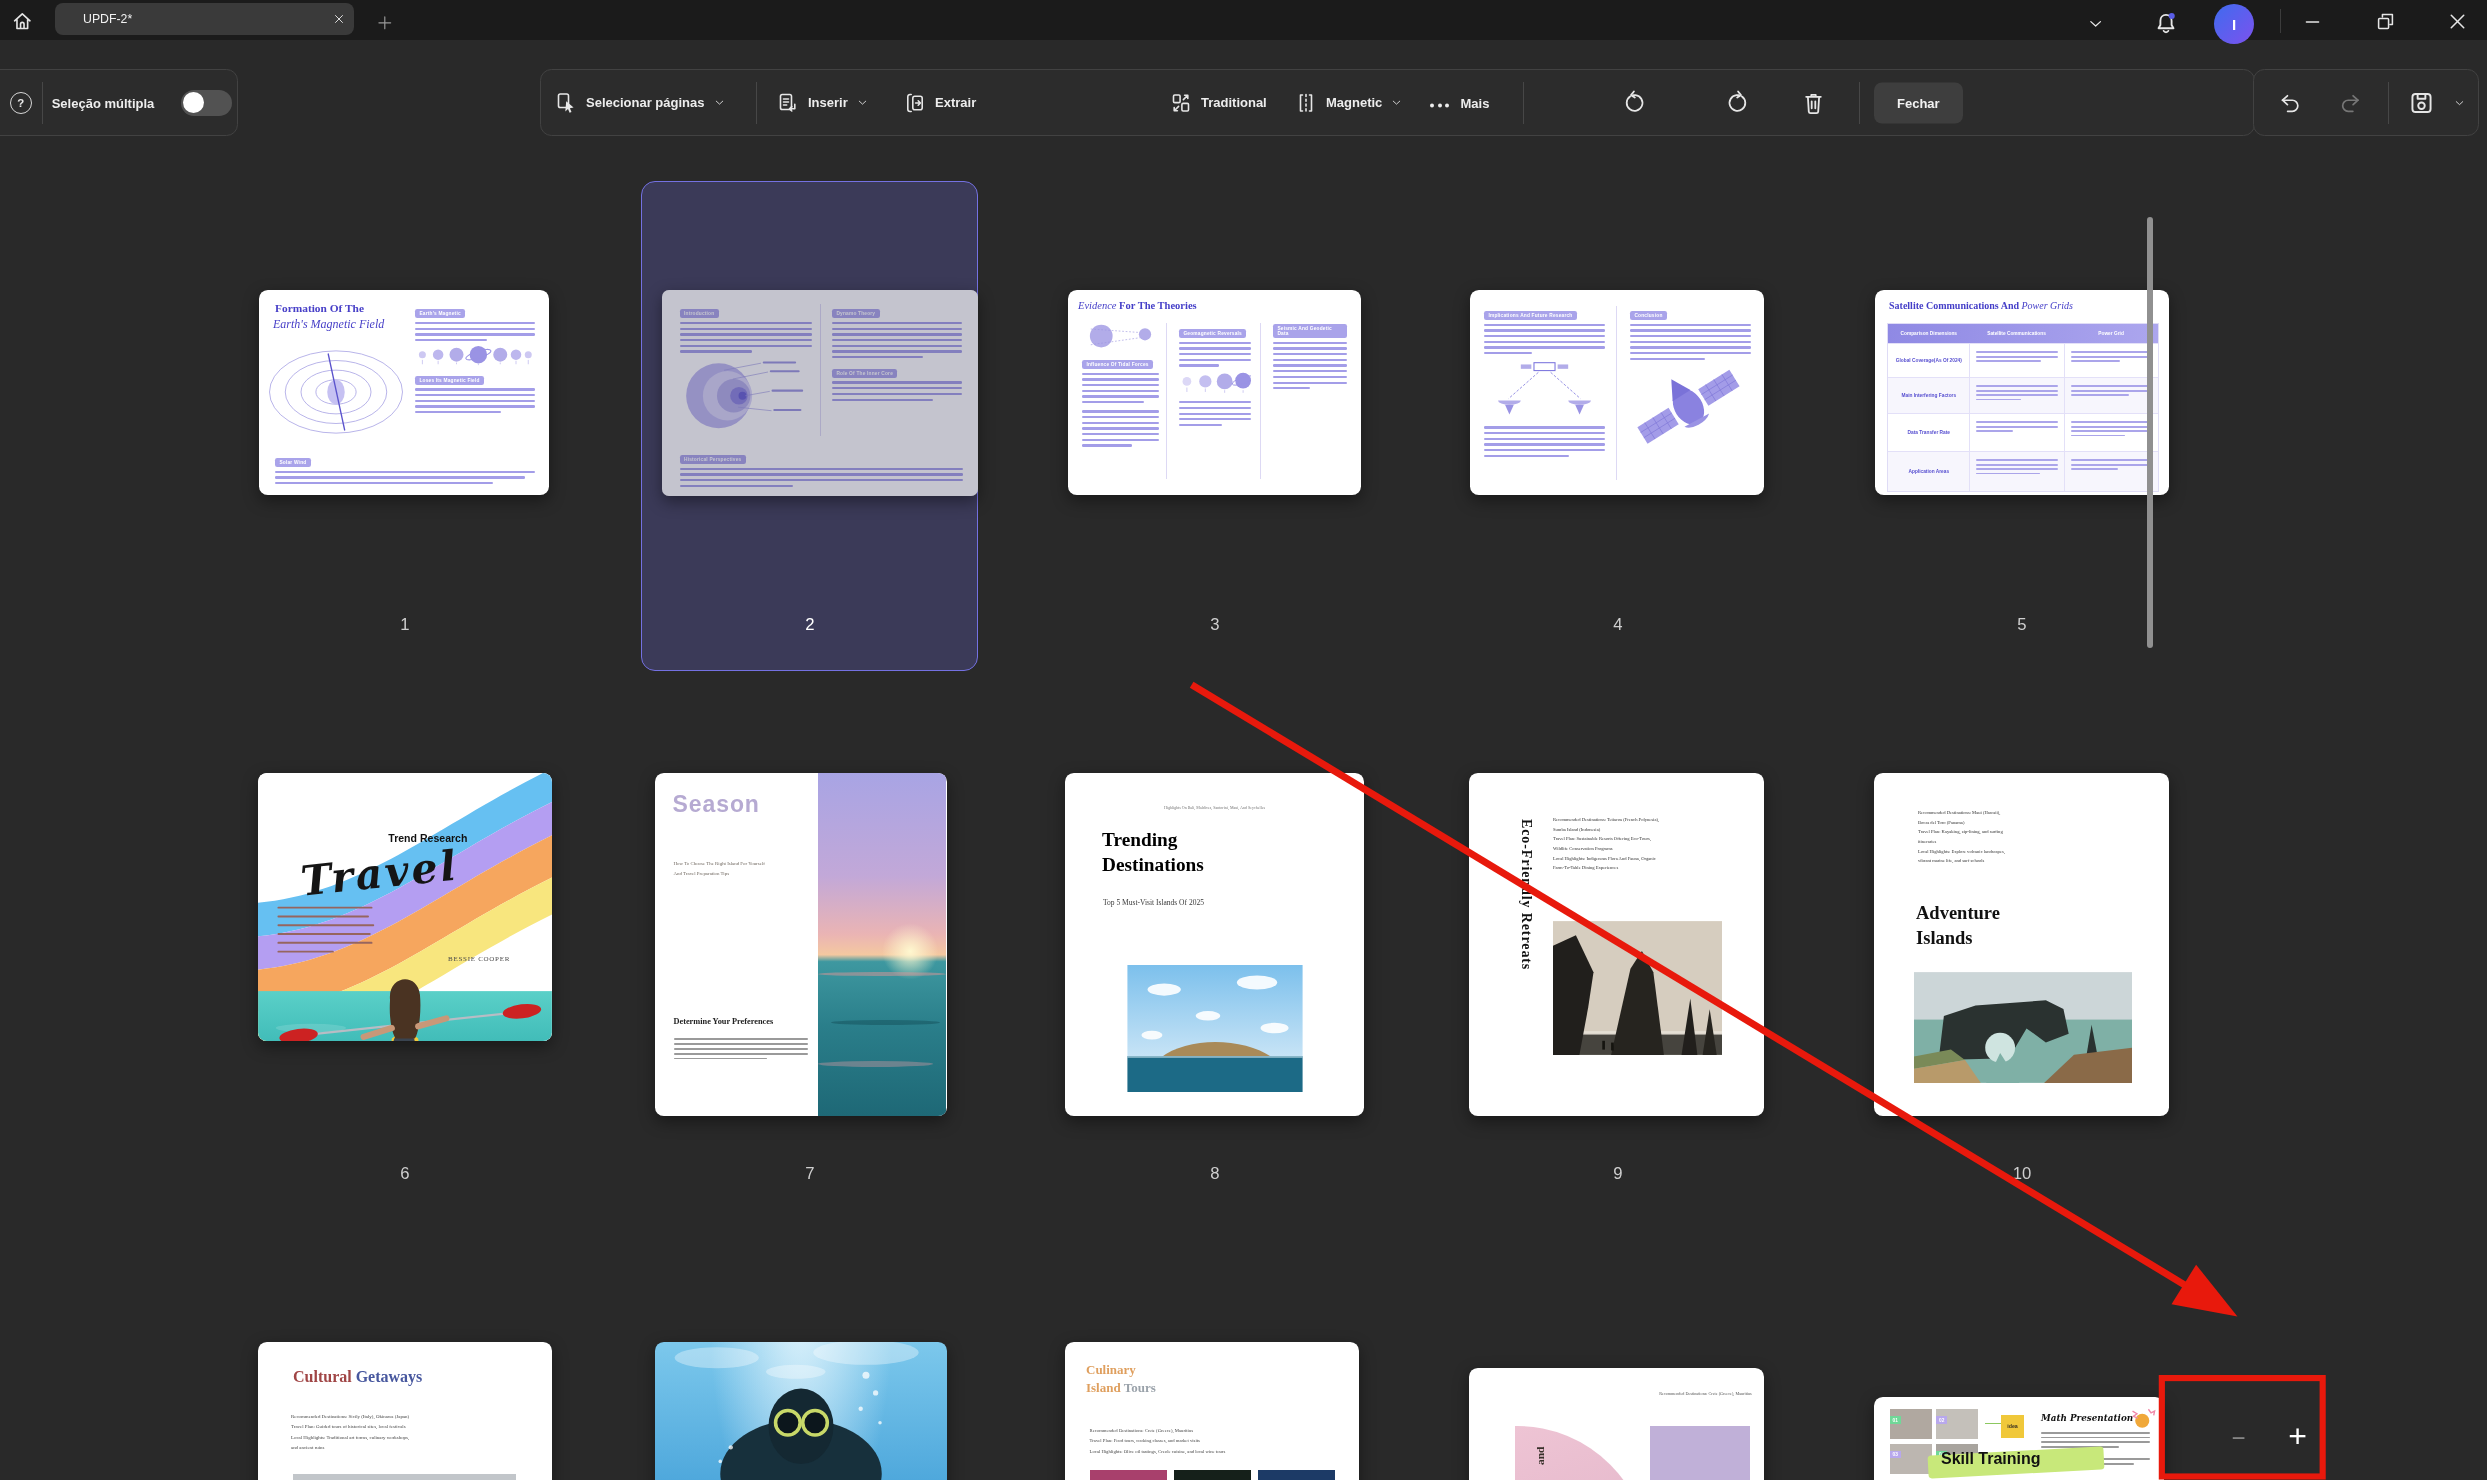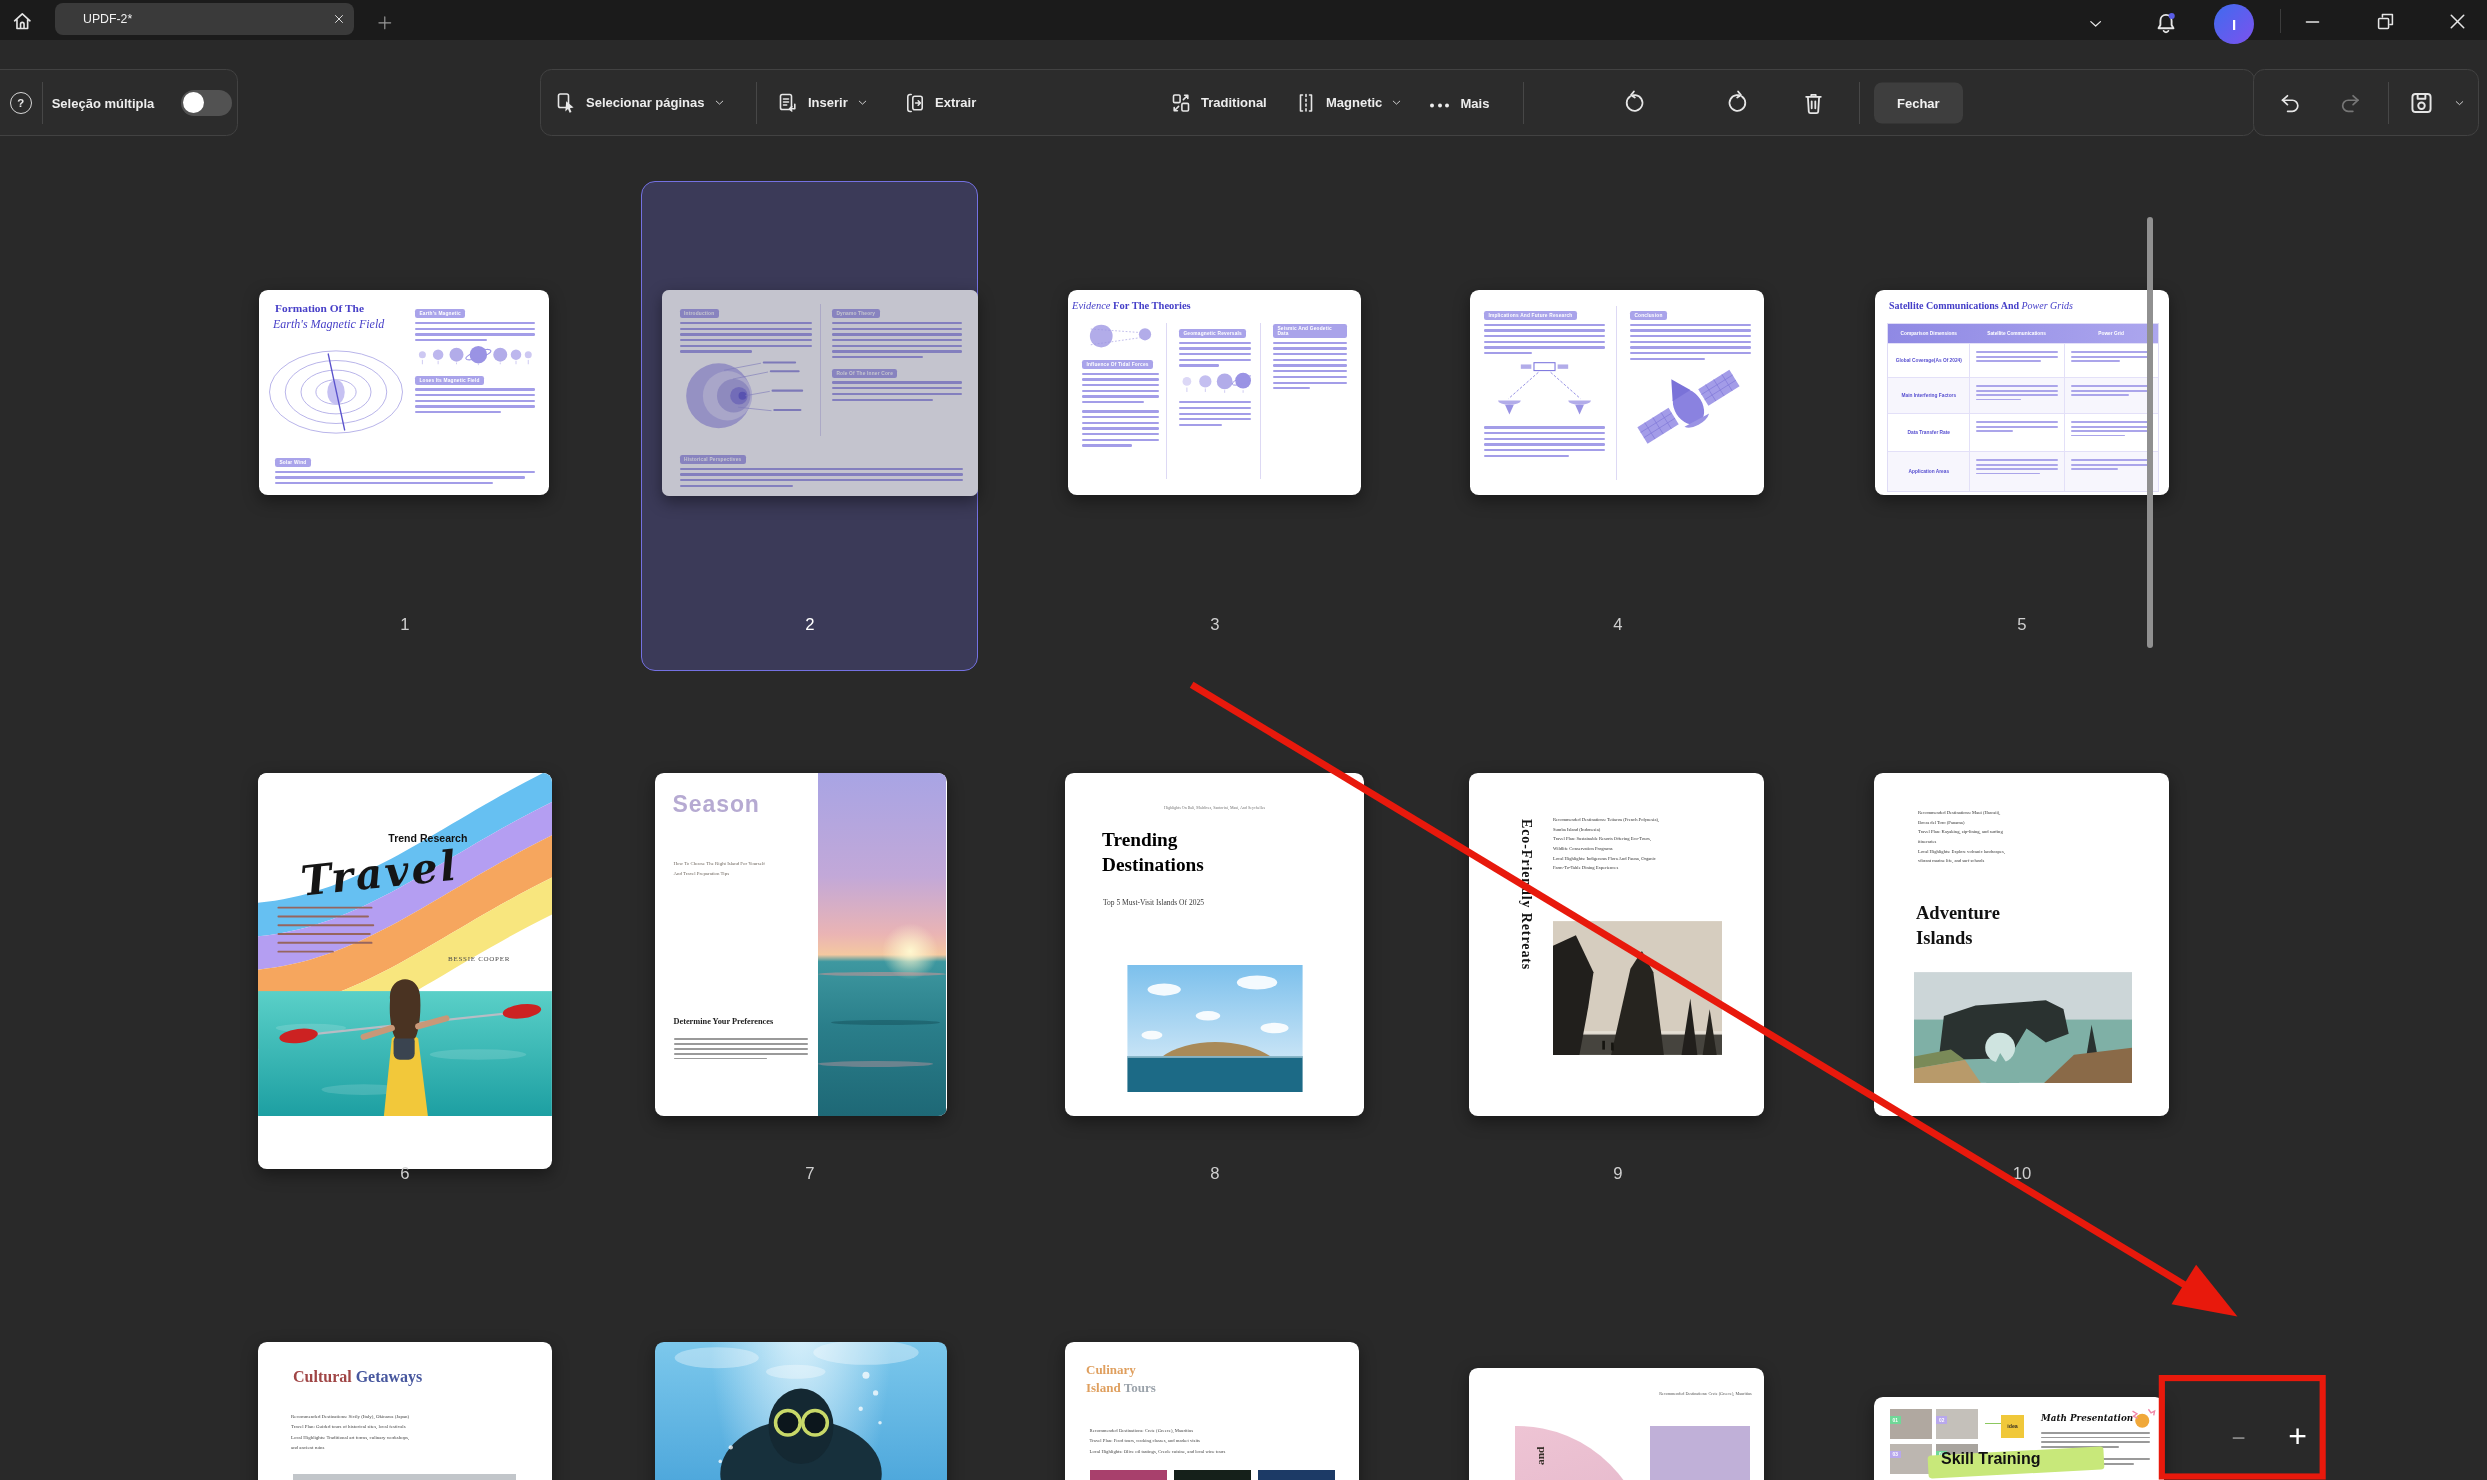--- a/index.html
+++ b/index.html
@@ -355,21 +355,21 @@
         <div class="tl"></div>
           <div class="tl"></div>
           <div class="tl"></div>
           <div class="tl" style="width:40%"></div>
       </div>
     </div>
     <div class="dimover"></div>
   </div>
 
   <div class="card" style="left:1068px;top:290px;width:293px;height:205px">
-    <div class="serif" style="position:absolute;left:4px;top:9.7px;font-size:10.5px;color:#443ec8">
+    <div class="serif" style="position:absolute;left:10px;top:9.7px;font-size:10.5px;color:#443ec8">
       <span style="font-style:italic">Evidence</span><span style="font-weight:700"> For The Theories</span>
     </div>
     <div class="vrule" style="left:98px;top:33px;height:156px"></div>
     <div class="vrule" style="left:192px;top:33px;height:156px"></div>
     <div style="position:absolute;left:14px;top:32px;width:77px">
       <svg width="77" height="28" viewBox="0 0 88 32">
         <circle cx="22" cy="16" r="13" fill="#b2ace9"></circle>
           <circle cx="72" cy="14" r="7" fill="#b2ace9"></circle>
         <g stroke="#9a94e0" stroke-width=".7" stroke-dasharray="2 2">
             <line x1="10" y1="8" x2="66" y2="12"></line>
@@ -571,21 +571,21 @@
           </div>
         <div class="cc w35">
             <div class="tl"></div>
             <div class="tl"></div>
             <div class="tl" style="width:58%"></div>
           </div>
       </div>
     </div>
   </div>
 
-  <div class="card" style="left:258px;top:773px;width:294px;height:396px">
+  <div class="card" style="left:258px;top:773px;width:294px;height:268px">
     <svg width="294" height="343" viewBox="0 0 334 390">
       <defs>
         <linearGradient id="waterg" x1="0" y1="0" x2="0" y2="1">
           <stop offset="0" stop-color="#5ad0c8"></stop>
             <stop offset="1" stop-color="#1d9fa2"></stop>
         </linearGradient>
       </defs>
       <rect width="334" height="390" fill="#fff"></rect>
       <path d="M-5,148 C120,138 200,60 340,-8 L340,30 C200,98 120,176 -5,186 Z" fill="#66c0f2"></path>
       <path d="M-5,186 C120,176 200,98 340,30 L340,68 C200,136 120,214 -5,224 Z" fill="#b49ef2"></path>

